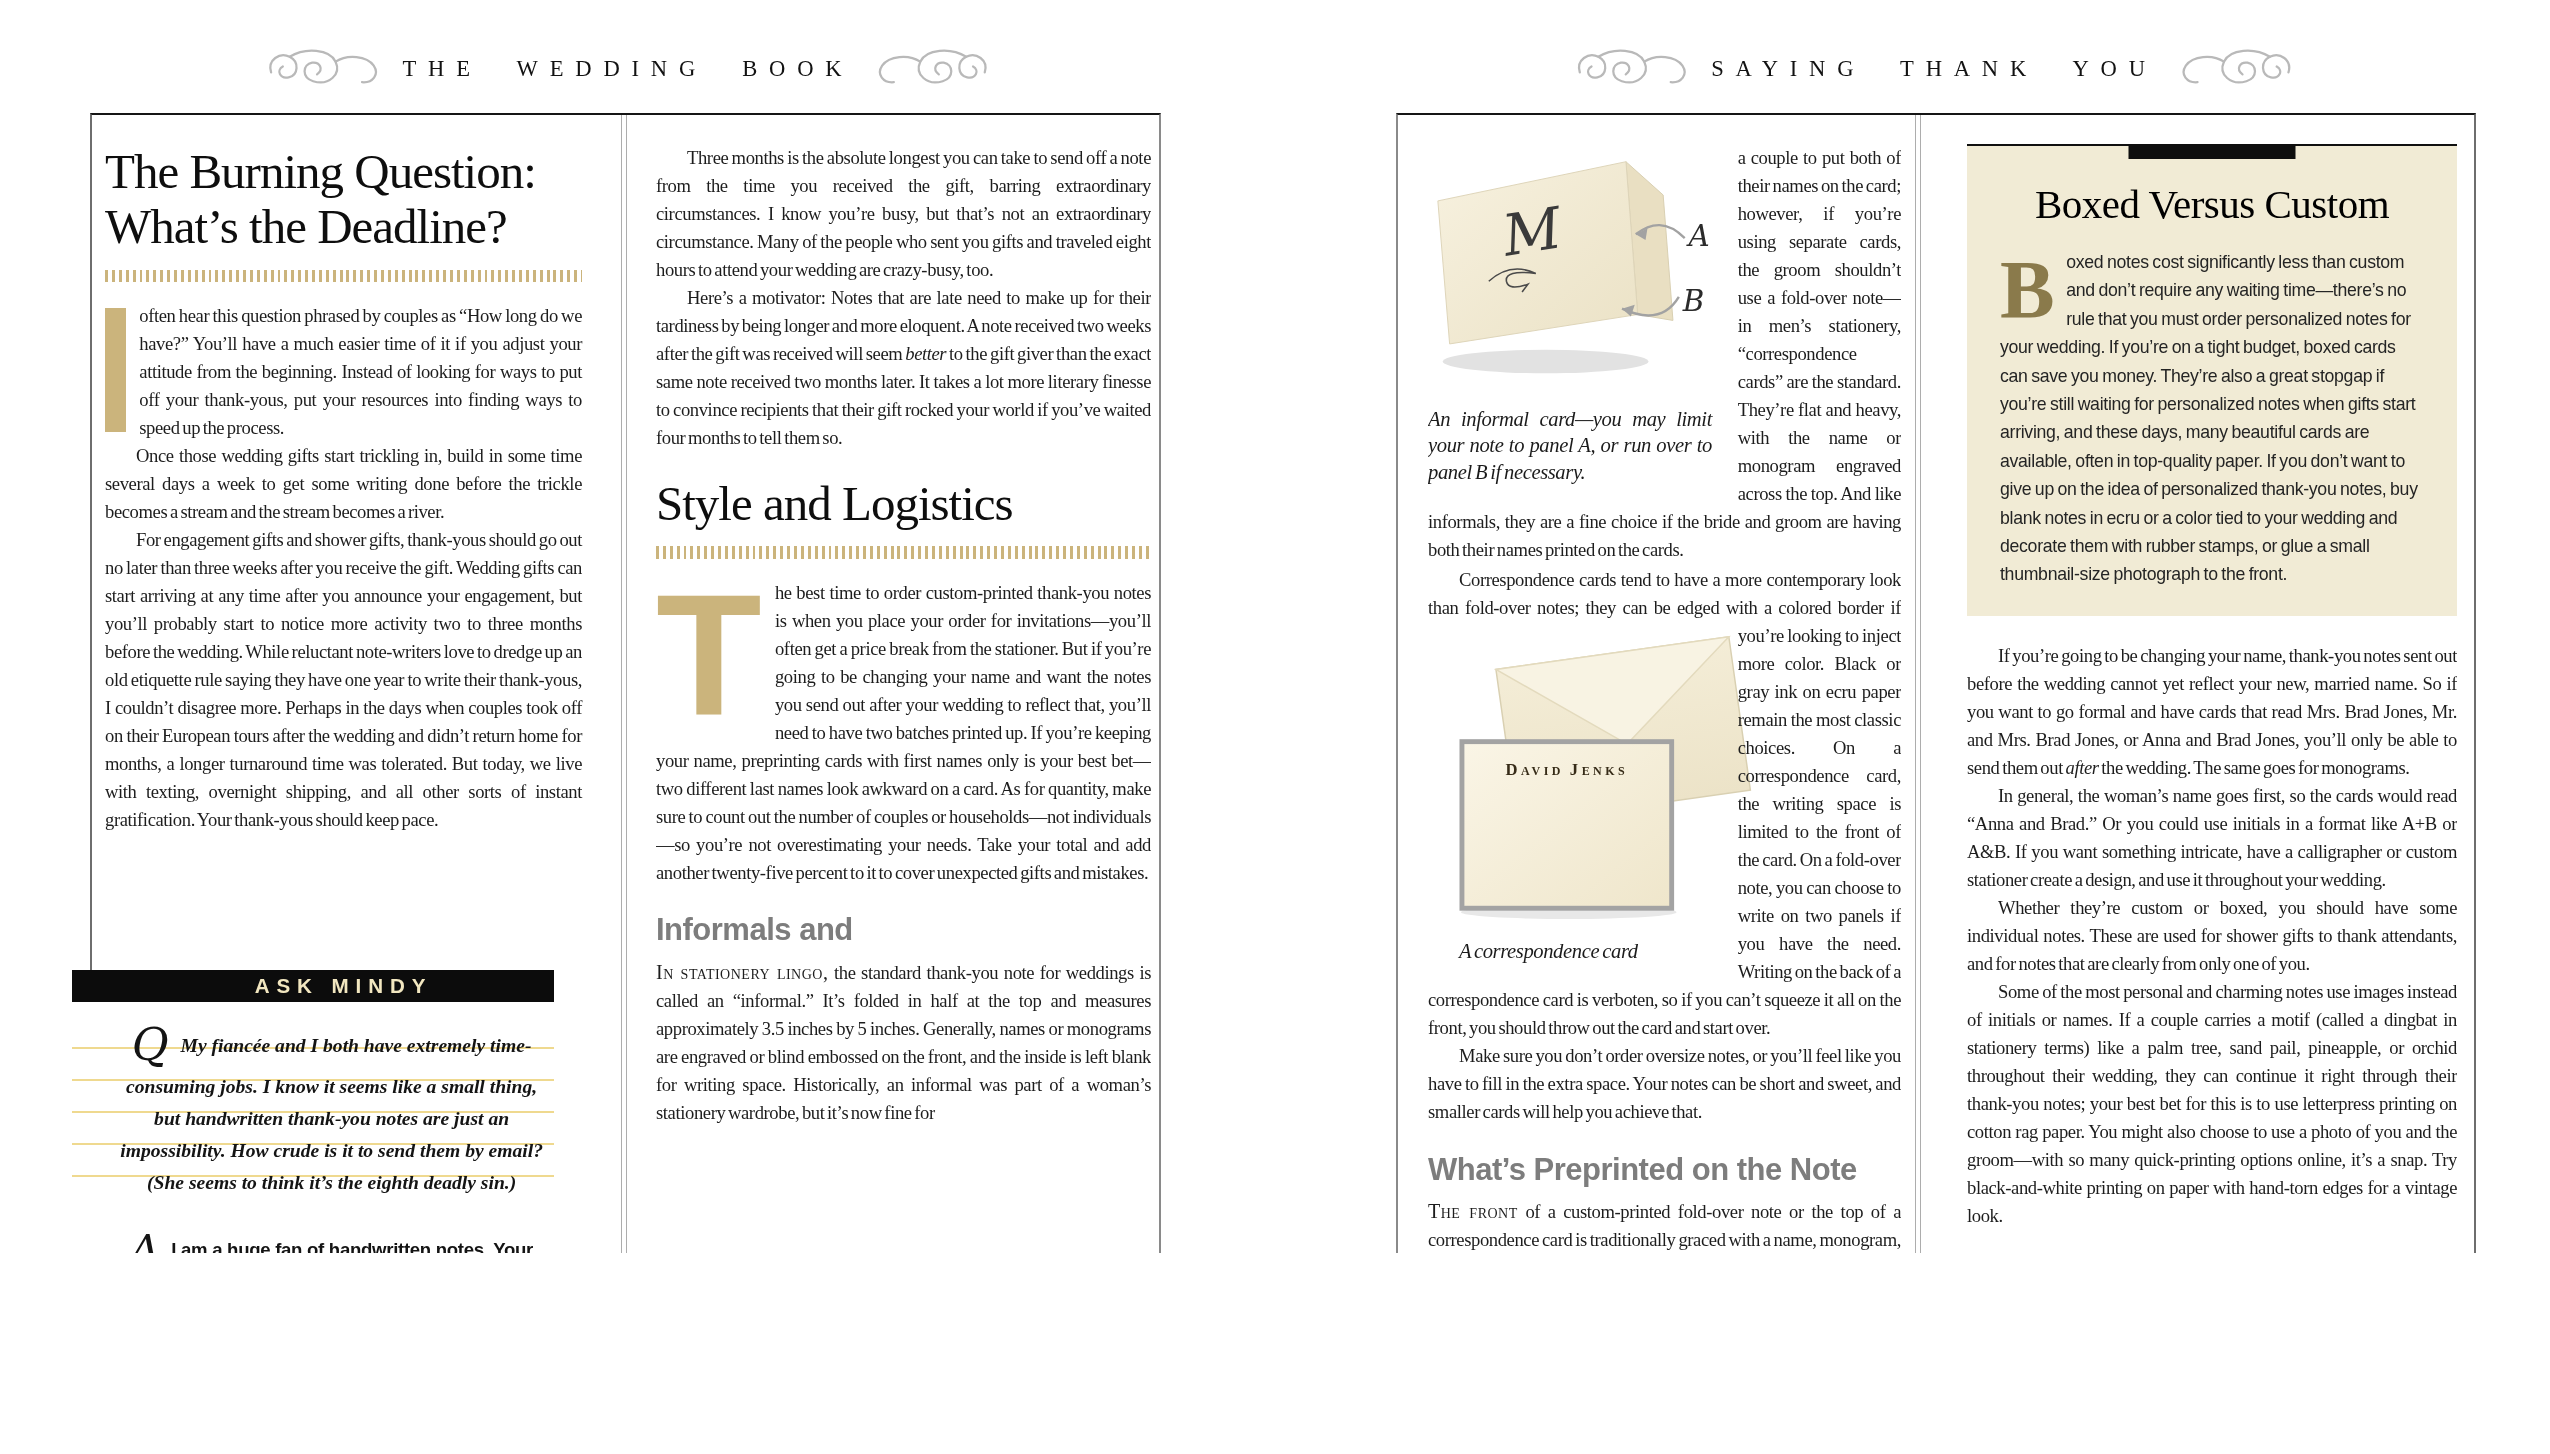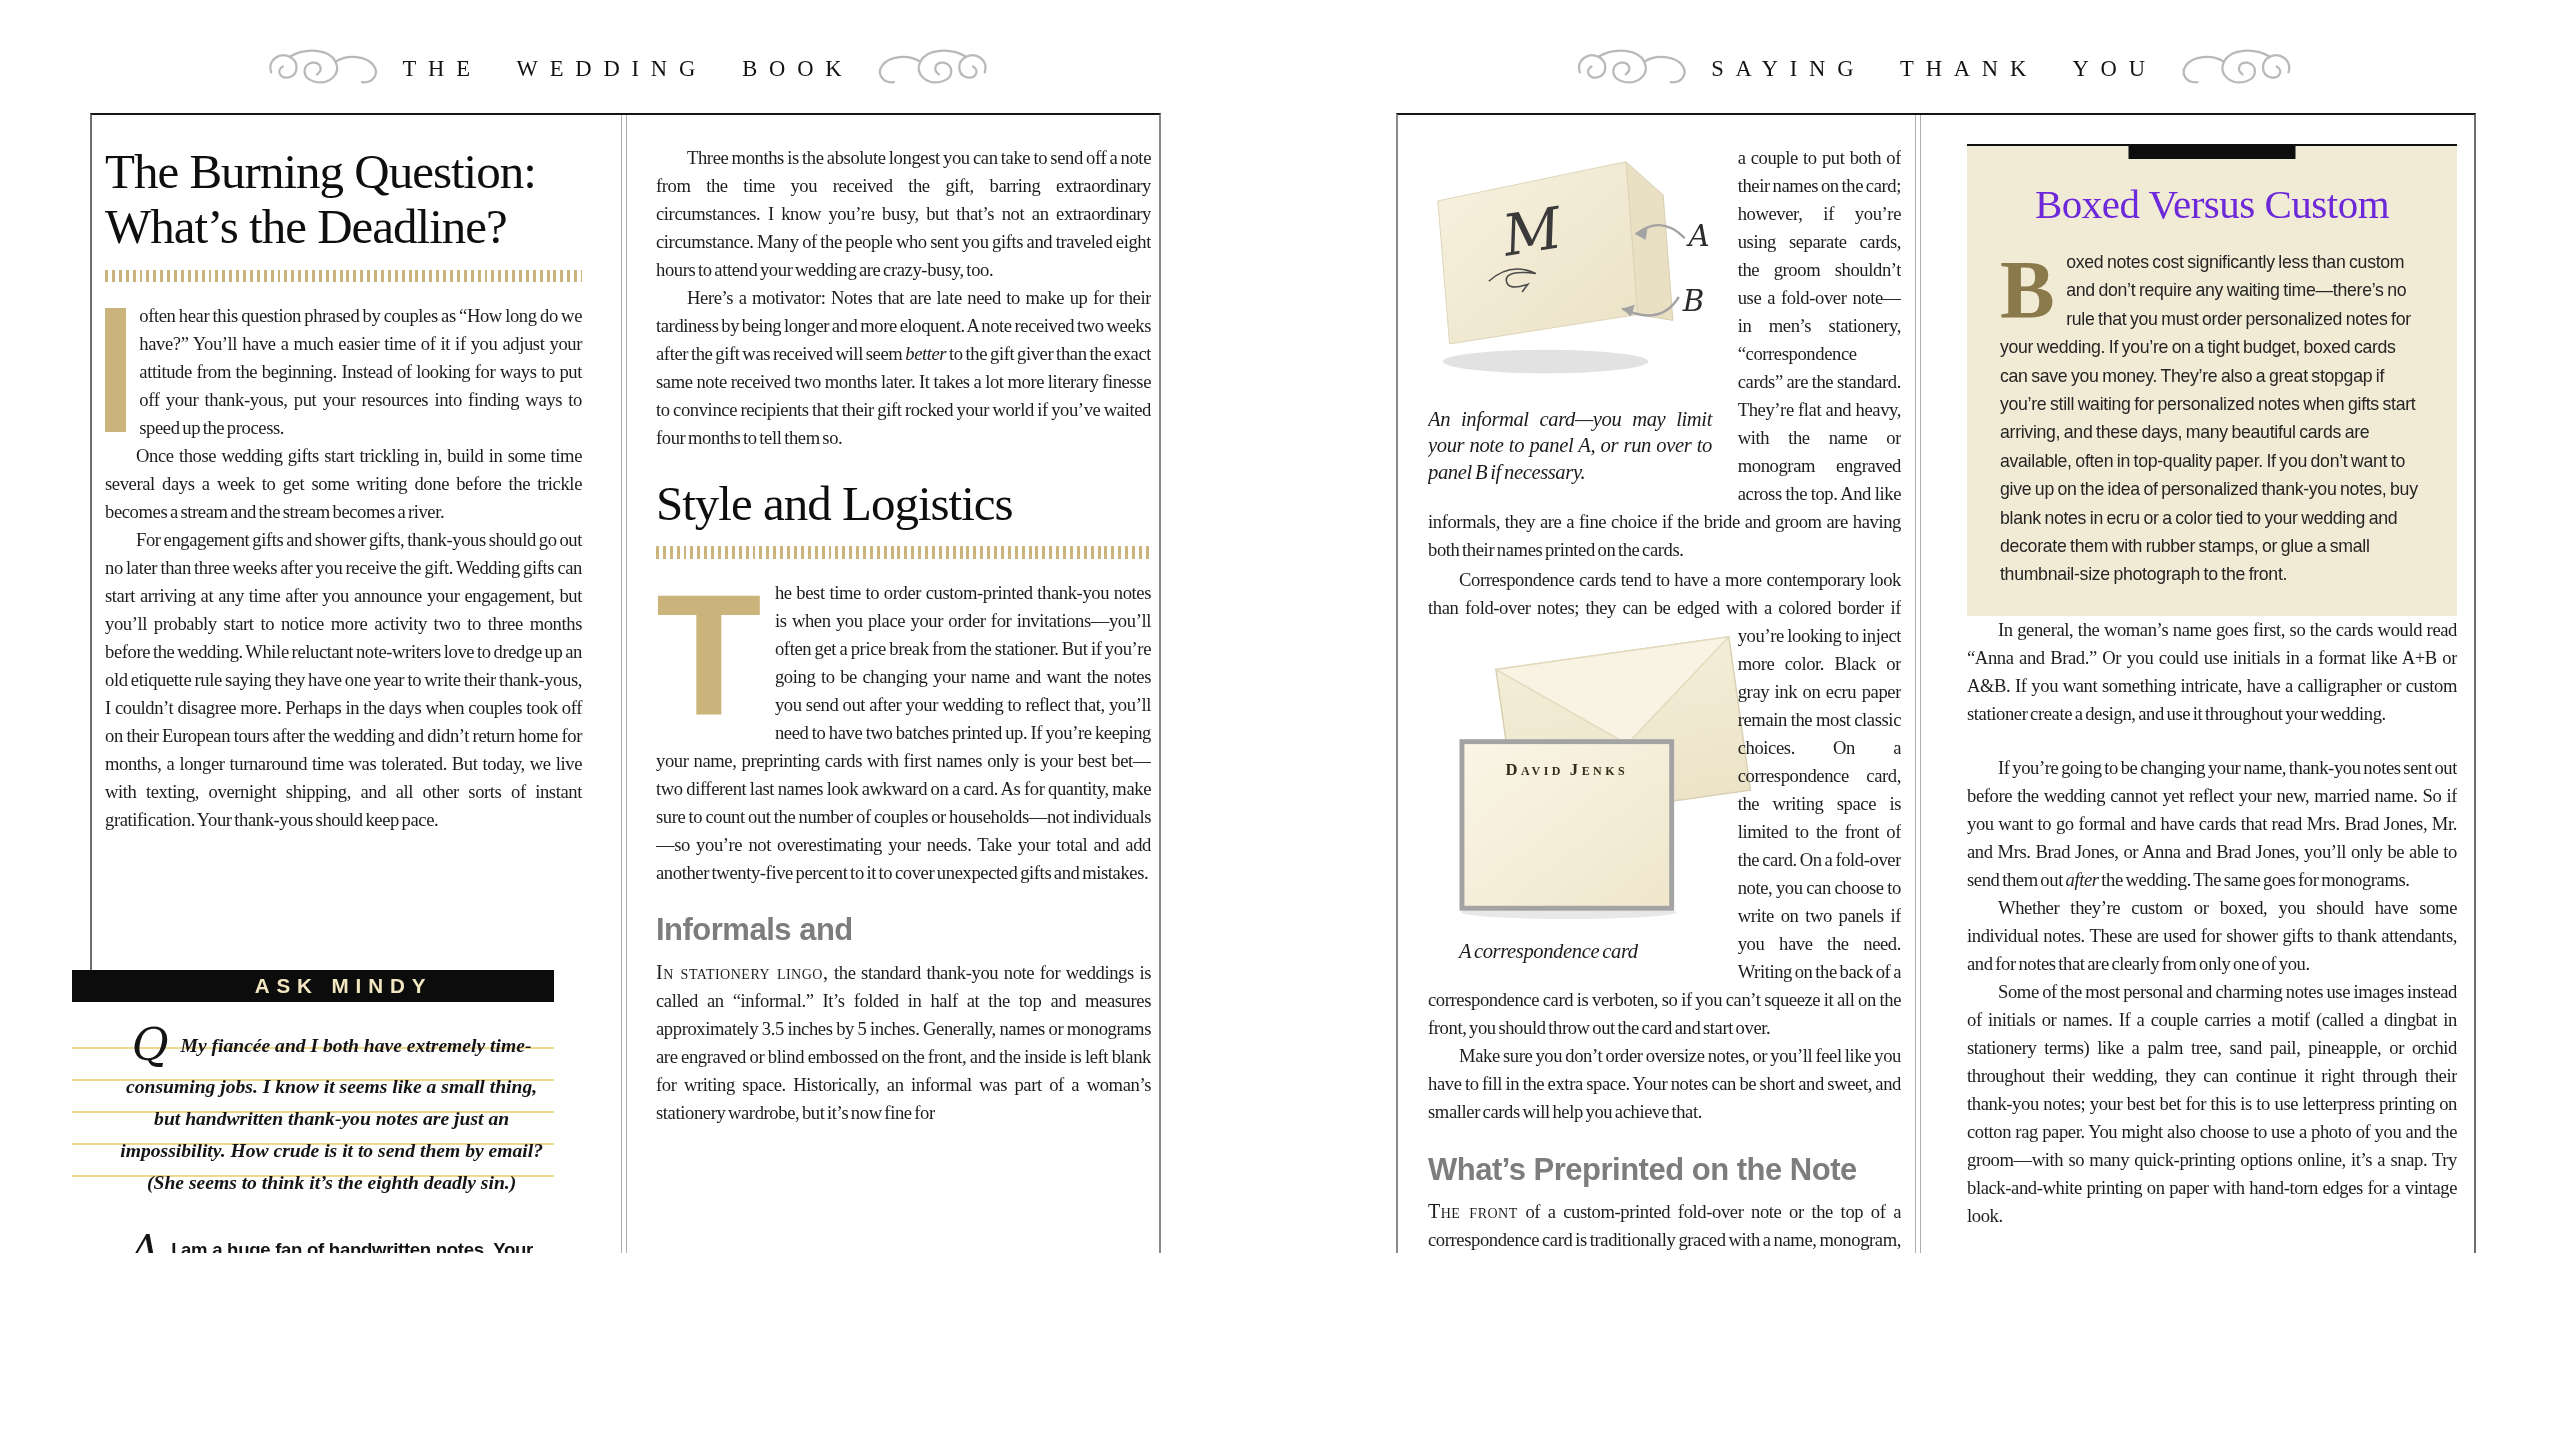--- a/index.html
+++ b/index.html
@@ -60,21 +60,21 @@
   
   .figfloat{float:left;width:294px;margin:3.9px 15.7px 9.8px 0;}
   .figcap{font:italic 20.6px/26.5px "Liberation Serif",serif;color:#1b1b1b;margin-top:9.8px;width:284px;}
   .cardname{font:600 17px "Liberation Serif",serif;font-variant:small-caps;letter-spacing:3.5px;fill:#372c18;}
   .monogram{font:italic 58px "DejaVu Serif",serif;fill:#3a3a3a;}
   .arrowlabel{font:italic 30px "DejaVu Serif",serif;fill:#2b2b2b;}
 
   
   #sidebar{position:relative;background:#f1ebd5;border-top:2px solid #101010;padding:25.5px 33px 27.5px 33px;}
   #sidebar-tab{position:absolute;top:-2px;left:50%;transform:translateX(-50%);width:167px;height:14.7px;background:#0e0e0e;}
-  .sidebar-title{font:500 41px/47px "Liberation Serif",serif;color:#6d28d9;text-align:center;margin:9.8px 0 19.6px 0;letter-spacing:-0.5px;}
+  .sidebar-title{font:500 41px/47px "Liberation Serif",serif;color:#000000;text-align:center;margin:9.8px 0 19.6px 0;letter-spacing:-0.5px;}
   .sidebar-body{font:400 17.7px/28.4px "Liberation Sans",sans-serif;letter-spacing:-0.3px;word-spacing:-1px;color:#242424;}
 
   .after-sidebar{margin-top:25.5px !important;}
 </style>
 </head>
 <body>
 
 <svg width="0" height="0" style="position:absolute">
   <defs>
     <g id="flourish-def" fill="none" stroke="#b9b9b9" stroke-width="2.3" stroke-linecap="round">
@@ -195,22 +195,22 @@
       <div class="subhead-gray">What’s Preprinted on the Note</div>
       <p class="body"><span class="sc">The front</span> of a custom-printed fold-over note or the top of a correspondence card is traditionally graced with a name, monogram, or initials; single initial notes are a contemporary choice, and they’re often available as pre-printed boxed notes. (You each get your own set.)</p>
     </div>
 
     <div id="rp-col2" class="col">
       <div id="sidebar">
         <div id="sidebar-tab"></div>
         <div class="sidebar-title">Boxed Versus Custom</div>
         <div class="sidebar-body"><span class="dropcap-b">B</span><span>oxed notes cost significantly less than custom and don’t require any waiting time—there’s no rule that you must order personalized notes for your wedding. If you’re on a tight budget, boxed cards can save you money. They’re also a great stopgap if you’re still waiting for personalized notes when gifts start arriving, and these days, many beautiful cards are available, often in top-quality paper. If you don’t want to give up on the idea of personalized thank-you notes, buy blank notes in ecru or a color tied to your wedding and decorate them with rubber stamps, or glue a small thumbnail-size photograph to the front.</span></div>
       </div>
+      <p class="body indent after-sidebar">If you’re going to be changing your name, thank-you notes sent out before the wedding cannot yet reflect your new, married name. So if you want to go formal and have cards that read Mrs. Brad Jones, Mr. and Mrs. Brad Jones, or Anna and Brad Jones, you’ll only be able to send them out <em>after</em> the wedding. The same goes for monograms.</p>
       <p class="body indent">In general, the woman’s name goes first, so the cards would read “Anna and Brad.” Or you could use initials in a format like A+B or A&amp;B. If you want something intricate, have a calligrapher or custom stationer create a design, and use it throughout your wedding.</p>
-      <p class="body indent after-sidebar">If you’re going to be changing your name, thank-you notes sent out before the wedding cannot yet reflect your new, married name. So if you want to go formal and have cards that read Mrs. Brad Jones, Mr. and Mrs. Brad Jones, or Anna and Brad Jones, you’ll only be able to send them out <em>after</em> the wedding. The same goes for monograms.</p>
       <p class="body indent">Whether they’re custom or boxed, you should have some individual notes. These are used for shower gifts to thank attendants, and for notes that are clearly from only one of you.</p>
       <p class="body indent">Some of the most personal and charming notes use images instead of initials or names. If a couple carries a motif (called a dingbat in stationery terms) like a palm tree, sand pail, pineapple, or orchid throughout their wedding, they can continue it right through their thank-you notes; your best bet for this is to use letterpress printing on cotton rag paper. You might also choose to use a photo of you and the groom—with so many quick-printing options online, it’s a snap. Try black-and-white printing on paper with hand-torn edges for a vintage look.</p>
     </div>
   </div>
 
   <div class="pagenum" style="left:624px;">186</div>
   <div class="pagenum" style="left:1933px;">187</div>
 
 </div>
 

